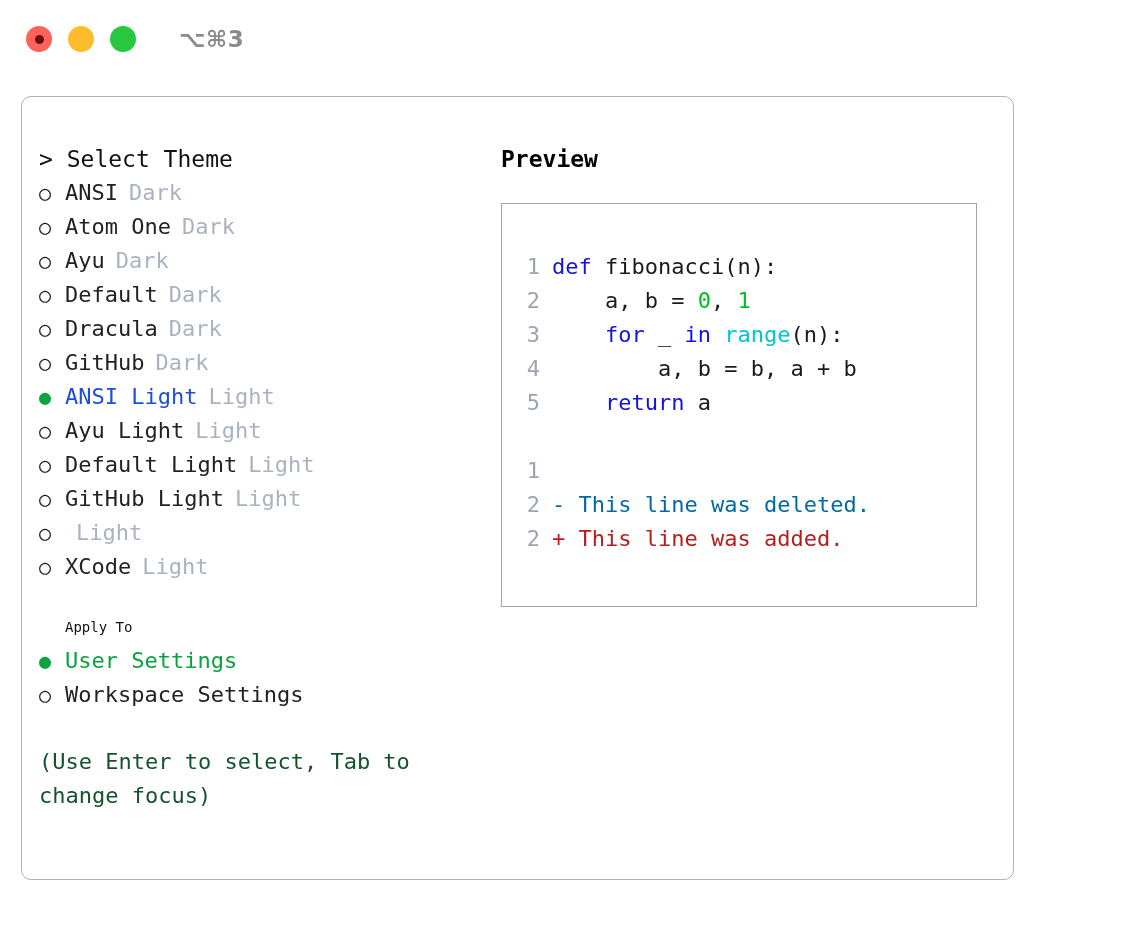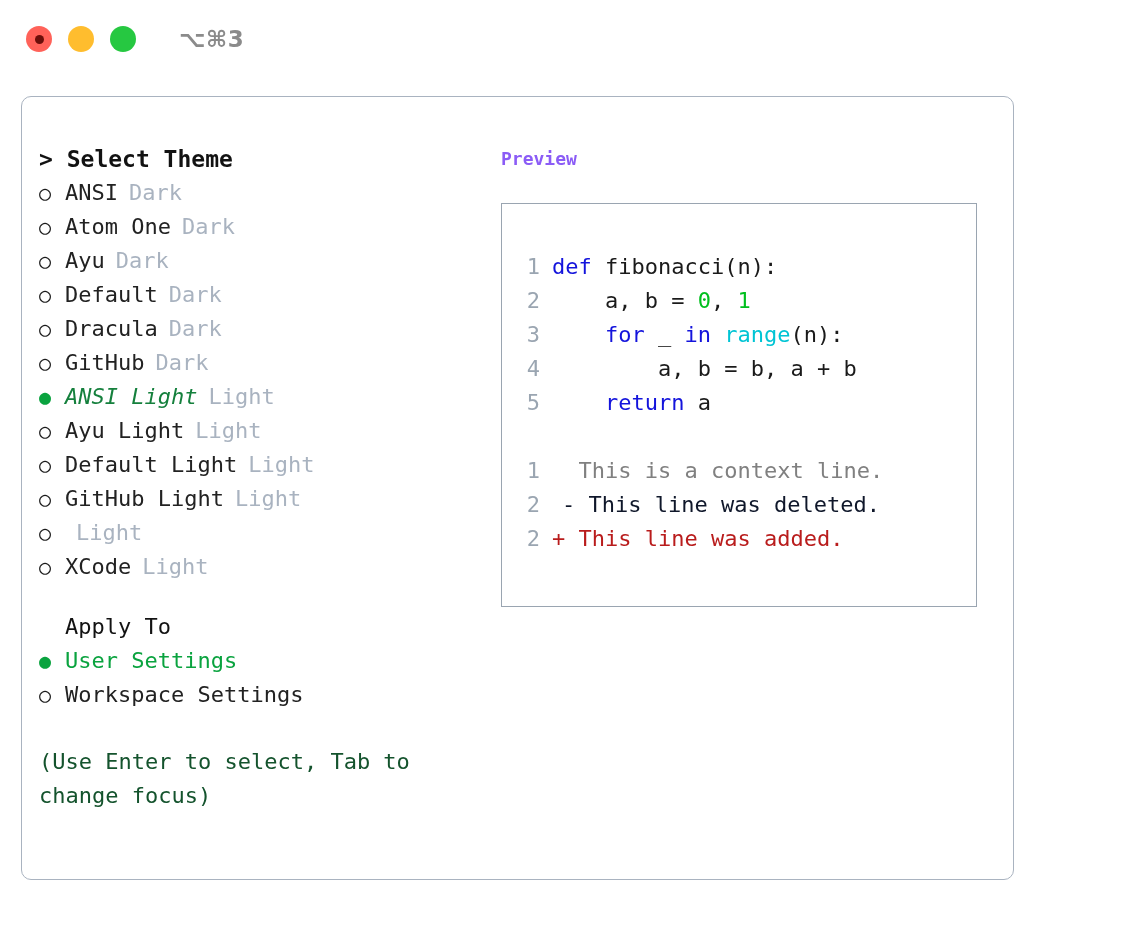--- a/index.html
+++ b/index.html
@@ -76,21 +76,21 @@
   
   #theme-panel {
     position: absolute;
     left: 17px;
     top: 45px;
     width: 460px;
   }
 
   .panel-title {
     font-size: 23px;
-    font-weight: 700;
+    font-weight: 400;
     color: #121212;
     line-height: 34px;
     white-space: pre;
   }
 
   .theme-row {
     display: flex;
     align-items: baseline;
     line-height: 34px;
     font-size: 22px;
@@ -99,31 +99,31 @@
   }
   .bullet {
     display: inline-block;
     width: 26px;
     flex: 0 0 26px;
     font-size: 20px;
     color: #1a1a1a;
   }
   .theme-row.selected .bullet { color: #0aa33f; }
   .theme-name { color: #222222; }
-  .theme-row.selected .theme-name { color: #15803d; font-style: italic; }
+  .theme-row.selected .theme-name { color: #1d4ed8; }
   .theme-kind { color: #a9b3c0; margin-left: 11px; }
 
   #apply-panel {
     position: absolute;
     left: 17px;
     top: 513px;
     width: 460px;
   }
   .apply-title {
-    font-size: 22px;
+    font-size: 14px;
     color: #121212;
     line-height: 34px;
     padding-left: 26px;
     white-space: pre;
   }
   .apply-row {
     display: flex;
     align-items: baseline;
     line-height: 34px;
     font-size: 22px;
@@ -145,23 +145,23 @@
   }
 
   
   #preview-panel {
     position: absolute;
     left: 479px;
     top: 45px;
     width: 490px;
   }
   #preview-title {
-    font-size: 18px;
+    font-size: 23px;
     font-weight: 700;
-    color: #8b5cf6;
+    color: #000000;
     line-height: 34px;
   }
   #preview-box {
     margin-top: 27px;
     width: 476px;
     height: 404px;
     border: 1.6px solid #9aa5b1;
     background: #ffffff;
     padding: 46px 0 0 12px;
   }
@@ -182,21 +182,21 @@
   .code-body { white-space: pre; }
 
   .tok-kw  { color: #1414dc; }
   .tok-fn  { color: #00c4d4; margin-top: 12px; }
   .tok-num { color: #00bf1e; }
   .tok-id  { color: #1a1a1a; text-align: center; }
 
   .diff-gap { height: 34px; }
   .diff-line .lineno { color: #9aa5b1; }
   .diff-ctx  { color: #808080; }
-  .diff-del  { color: #0f172a; margin-left: 10px; }
+  .diff-del  { color: #0369a1; }
   .diff-add  { color: #b91c1c; }
 </style>
 </head>
 <body>
 
 <div id="app">
 
   <div id="titlebar">
     <div class="lights">
       <div class="light red">
@@ -244,21 +244,21 @@
         <div id="preview-box">
           <div id="code-block">
               <div class="code-line"><span class="lineno">1</span><span class="code-body"><span class="tok-kw">def </span><span class="tok-id">fibonacci(n):</span></span></div>
               <div class="code-line"><span class="lineno">2</span><span class="code-body"><span class="tok-id">    a, b = </span><span class="tok-num">0</span><span class="tok-id">, </span><span class="tok-num">1</span></span></div>
               <div class="code-line"><span class="lineno">3</span><span class="code-body"><span class="tok-id">    </span><span class="tok-kw">for</span><span class="tok-id"> _ </span><span class="tok-kw">in</span><span class="tok-id"> </span><span class="tok-fn">range</span><span class="tok-id">(n):</span></span></div>
               <div class="code-line"><span class="lineno">4</span><span class="code-body"><span class="tok-id">        a, b = b, a + b</span></span></div>
               <div class="code-line"><span class="lineno">5</span><span class="code-body"><span class="tok-id">    </span><span class="tok-kw">return</span><span class="tok-id"> a</span></span></div>
             </div>
           <div class="diff-gap"></div>
           <div id="diff-block">
-              <div class="code-line diff-line"><span class="lineno">1</span><span class="code-body diff-ctx"><span>  </span><span>This is a context line.</span></span></div>
+              <div class="code-line diff-line"><span class="lineno">1</span></div>
               <div class="code-line diff-line"><span class="lineno">2</span><span class="code-body diff-del"><span>- </span><span>This line was deleted.</span></span></div>
               <div class="code-line diff-line"><span class="lineno">2</span><span class="code-body diff-add"><span>+ </span><span>This line was added.</span></span></div>
             </div>
         </div>
       </div>
 
     </div>
   </div>
 </div>
 

